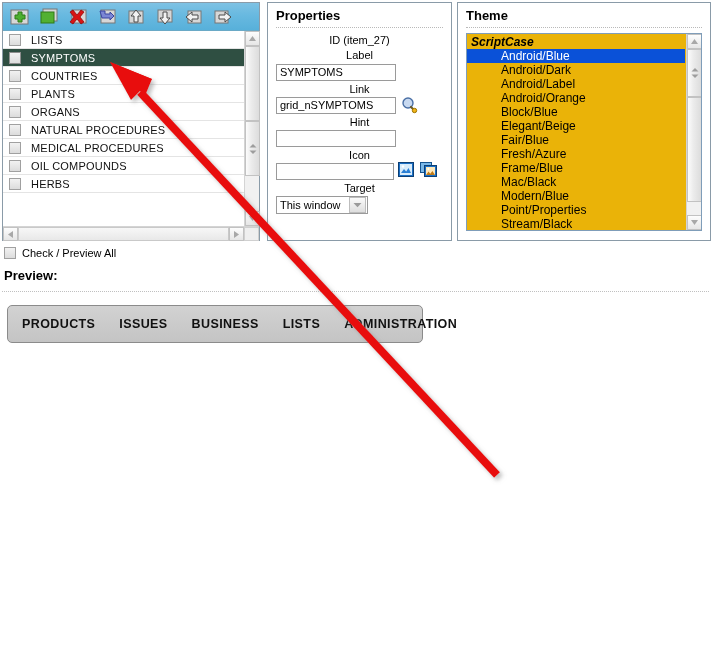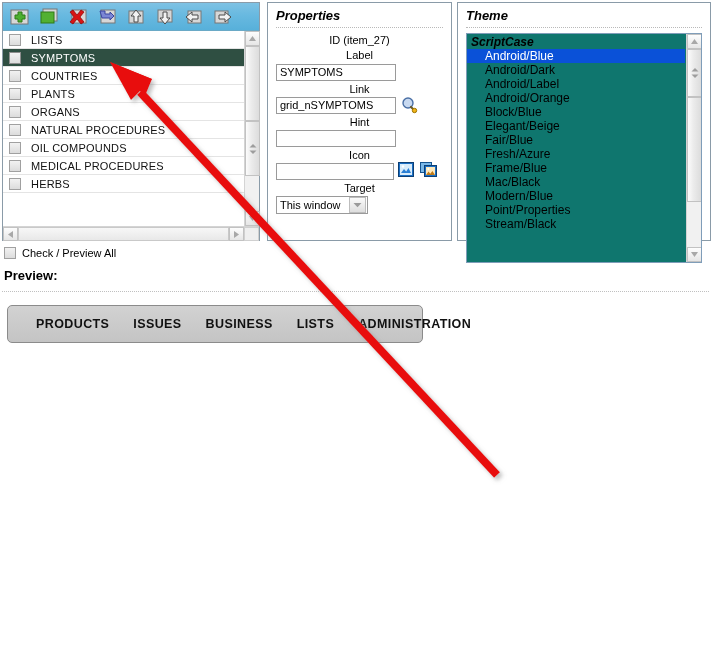--- a/index.html
+++ b/index.html
@@ -137,21 +137,20 @@
     position: absolute; left: 267px; top: 2px;
     width: 185px; height: 239px;
     border: 1px solid #8a9ba8;
     background: #ffffff;
     box-sizing: border-box;
     padding: 4px 8px;
   }
   .panel-title {
     font-size: 13px; font-weight: bold; color: #000;
     padding: 1px 0 4px 0;
-    font-style: italic;
   }
   .dotted-sep {
     border-bottom: 1px dotted #b9b9b9;
     margin-bottom: 5px;
   }
   .field-label {
     font-size: 11px; color: #000;
     margin-top: 1px; line-height: 14px; text-align: center;
   }
   .text-input {
@@ -192,37 +191,37 @@
   #theme-panel {
     position: absolute; left: 457px; top: 2px;
     width: 254px; height: 239px;
     border: 1px solid #8a9ba8;
     background: #ffffff;
     box-sizing: border-box;
     padding: 4px 8px;
   }
   #theme-listbox {
     position: relative;
-    height: 230px;
+    height: 198px;
     border: 1px solid #7f9db9;
-    background: #0f766e;
+    background: #eab308;
     box-sizing: border-box;
     overflow: hidden;
   }
   #theme-scrollarea {
     position: absolute; left: 0; top: 0; right: 16px; bottom: 0;
     overflow: hidden;
   }
   .theme-group {
     font-size: 12px; font-weight: bold; font-style: italic;
     color: #000; padding: 1px 0 0 4px; line-height: 14px;
   }
   .theme-item {
     font-size: 12px; color: #000;
-    padding-left: 18px; line-height: 14px;
+    padding-left: 34px; line-height: 14px;
     white-space: nowrap; cursor: pointer;
   }
   .theme-item.selected { background: #0a51d8; color: #ffffff; }
 
   
   #check-all-row {
     position: absolute; left: 4px; top: 247px;
     display: flex; align-items: center;
     font-size: 11px; color: #000;
     cursor: pointer;
@@ -239,21 +238,21 @@
     width: 707px; border-bottom: 1px dotted #c0c0c0;
   }
   #preview-menubar {
     position: absolute; left: 7px; top: 305px;
     width: 416px; height: 38px;
     background: linear-gradient(to bottom,#d2d2d2,#c4c4c4);
     border: 1px solid #8b8b8b;
     border-radius: 5px;
     box-sizing: border-box;
     display: flex; align-items: center;
-    padding: 0 16px;
+    padding: 0 2px;
   }
   .menu-entry {
     font-size: 12.5px; font-weight: bold; color: #111;
     padding: 0 12px;
     letter-spacing: .4px;
     cursor: pointer;
     white-space: nowrap;
   }
 
   
@@ -342,25 +341,25 @@
           <div class="item-row">
             <span class="item-cb"></span>
             <span class="item-lbl">ORGANS</span>
           </div>
           <div class="item-row">
             <span class="item-cb"></span>
             <span class="item-lbl">NATURAL PROCEDURES</span>
           </div>
           <div class="item-row">
             <span class="item-cb"></span>
+            <span class="item-lbl">MEDICAL PROCEDURES</span>
+          </div>
+          <div class="item-row">
+            <span class="item-cb"></span>
             <span class="item-lbl">OIL COMPOUNDS</span>
-          </div>
-          <div class="item-row">
-            <span class="item-cb"></span>
-            <span class="item-lbl">MEDICAL PROCEDURES</span>
           </div>
           <div class="item-row">
             <span class="item-cb"></span>
             <span class="item-lbl">HERBS</span>
           </div>
         </div>
 
       <div class="vscroll">
         <div class="sb-arrow top">
           <svg width="9" height="7" viewBox="0 0 9 7">

